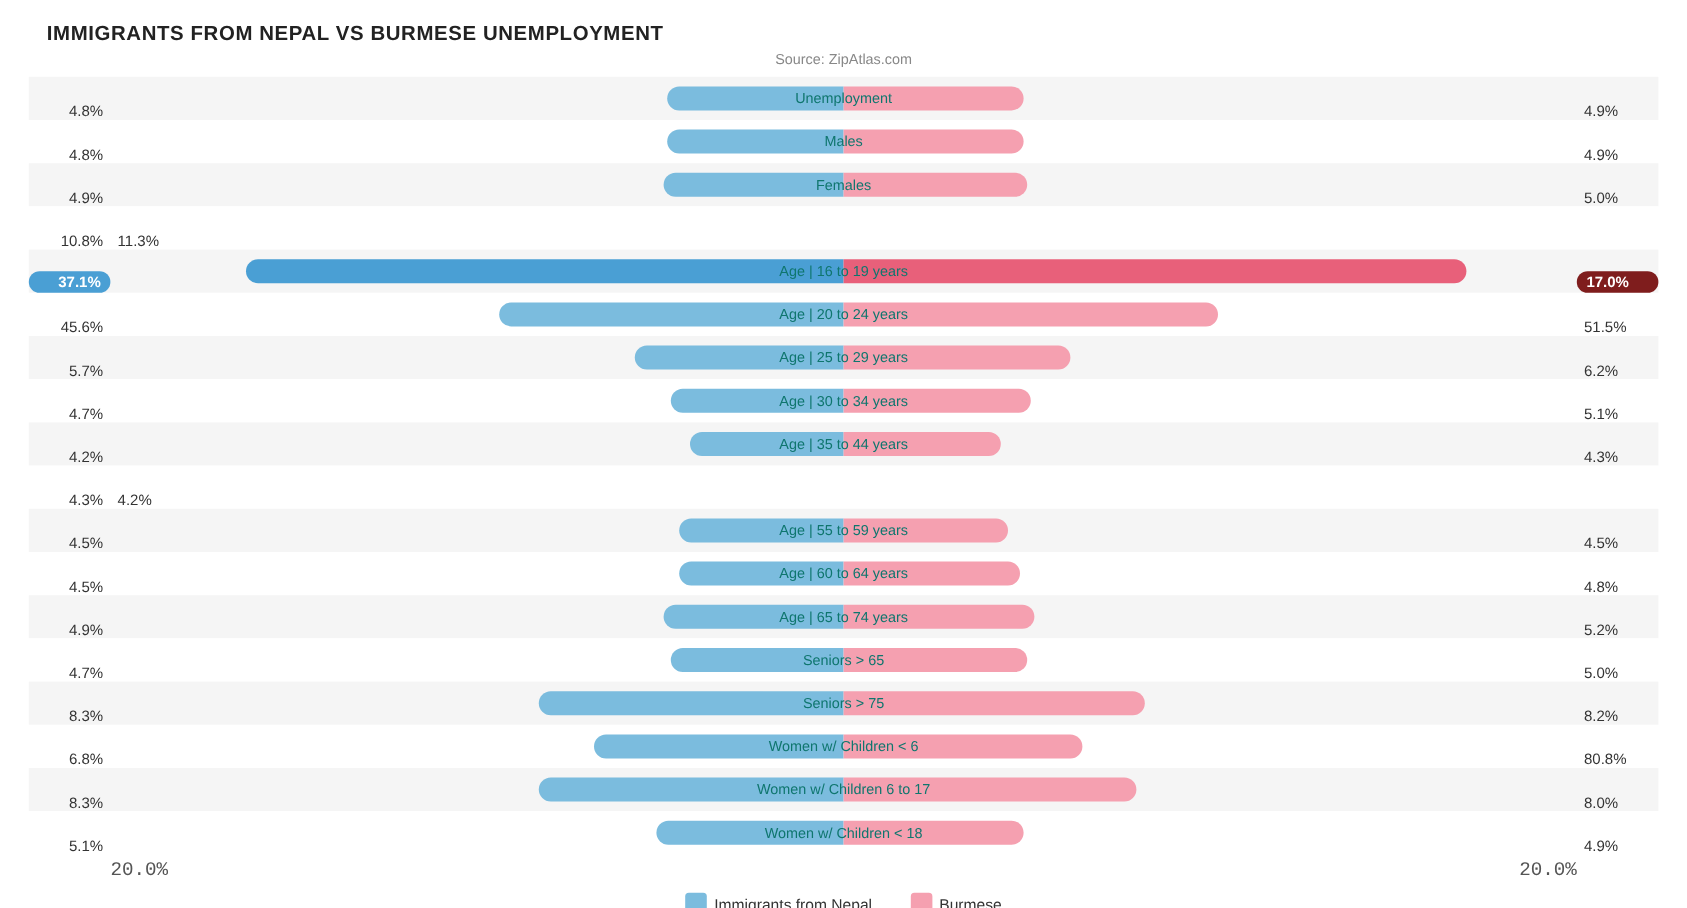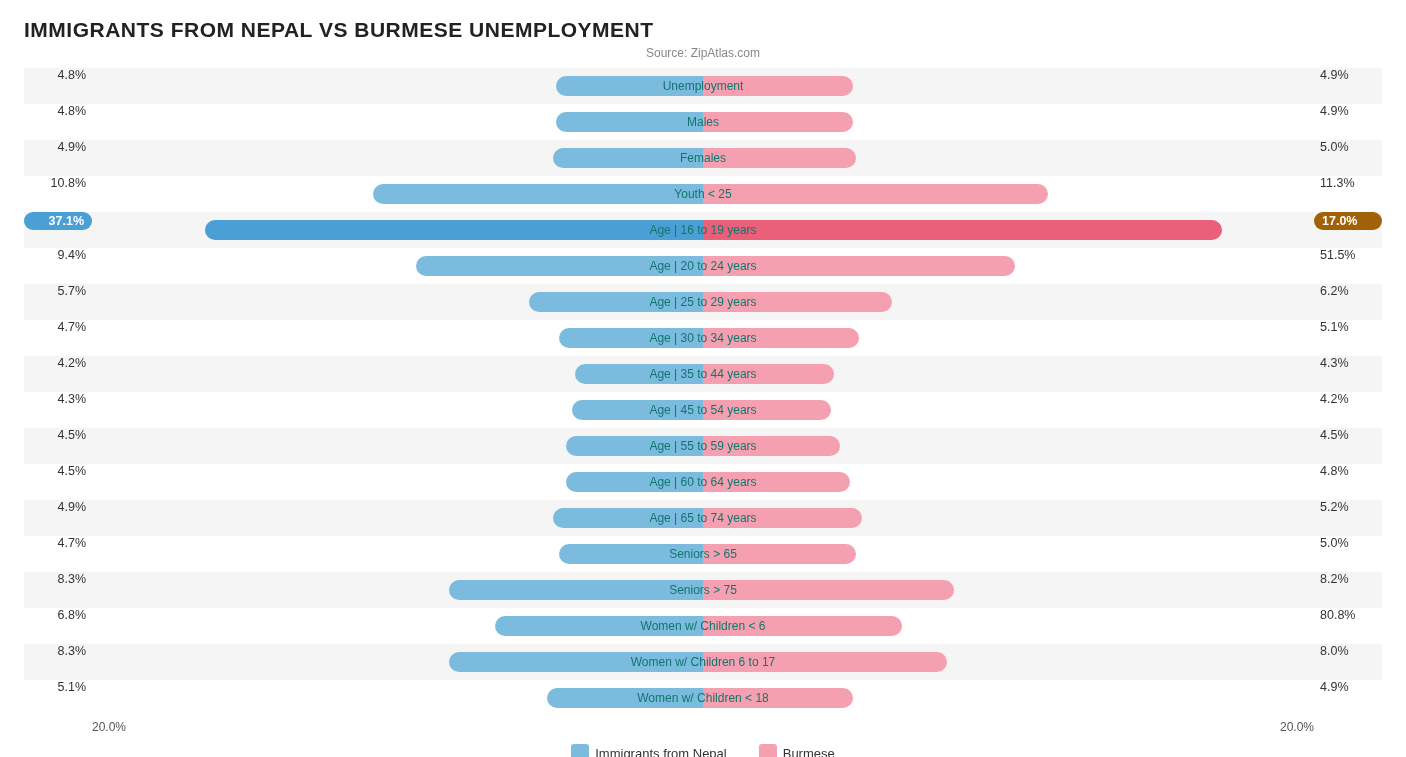--- a/index.html
+++ b/index.html
@@ -8,40 +8,41 @@
       background: #fff;
       width: 1406px;
       min-height: 757px;
     }
     .chart-container {
       width: 1406px;
       padding: 18px 24px 18px 24px;
       background: #fff;
     }
     .chart-title {
-      font-size: 21px;
+      font-size: 17px;
       font-weight: bold;
       color: #222;
       text-transform: uppercase;
       letter-spacing: 0.5px;
       margin-bottom: 4px;
+      margin-left: 15px;
     }
     .source-line {
       text-align: center;
       font-size: 12px;
       color: #888;
       margin-bottom: 8px;
     }
     .chart-area {
       width: 100%;
       position: relative;
     }
     .row {
       display: flex;
-      align-items: flex-start;
+      align-items: flex-end;
       height: 36px;
       margin-bottom: 0px;
     }
     .row:nth-child(odd) {
       background: #f5f5f5;
     }
     .row:nth-child(even) {
       background: #fff;
     }
     .left-val {
@@ -121,21 +122,21 @@
     }
     .row-highlight .left-val {
       background: #4a9fd4;
       color: #fff;
       border-radius: 12px;
       padding: 2px 8px;
       font-weight: bold;
       font-size: 12.5px;
     }
     .row-highlight .right-val {
-      background: #a16207;
+      background: #7f1d1d;
       color: #fff;
       border-radius: 12px;
       padding: 2px 8px;
       font-weight: bold;
       font-size: 12.5px;
     }
     .legend {
       display: flex;
       justify-content: center;
       align-items: center;
@@ -154,23 +155,24 @@
       width: 18px;
       height: 18px;
       border-radius: 3px;
       display: inline-block;
     }
     .axis-labels {
       display: flex;
       margin-left: 68px;
       margin-right: 68px;
       justify-content: space-between;
-      font-size: 12px;
+      font-size: 16px;
       color: #555;
       margin-top: 4px;
+      font-family: Liberation Mono, monospace;
     }
   </style>
 </head>
 <body>
 
 <div class="chart-container">
   <div class="chart-title">IMMIGRANTS FROM NEPAL VS BURMESE UNEMPLOYMENT</div>
   <div class="source-line">Source: ZipAtlas.com</div>
   <div class="chart-area" id="chart-area">
       <div class="row">
@@ -213,50 +215,39 @@
             <div class="right-bar-container">
               <span class="bar-pink" style="width: 25%;"></span>
             </div>
             <span class="label-center">Females</span>
           </div>
         </div>
         <div class="right-val">5.0%</div>
       </div>
       <div class="row">
         <div class="left-val">10.8%</div>
-        <div class="bar-area">
-          <div class="bars-wrapper">
-            <div class="left-bar-container">
-              <span class="bar-blue" style="width: 54%;"></span>
-            </div>
-            <div class="right-bar-container">
-              <span class="bar-pink" style="width: 56.5%;"></span>
-            </div>
-            <span class="label-center">Youth &lt; 25</span>
-          </div>
-        </div>
         <div class="right-val">11.3%</div>
       </div>
       <div class="row row-highlight">
         <div class="left-val">37.1%</div>
         <div class="bar-area">
           <div class="bars-wrapper">
             <div class="left-bar-container">
               <span class="bar-blue" style="width: 81.5%;"></span>
             </div>
             <div class="right-bar-container">
               <span class="bar-pink" style="width: 85%;"></span>
             </div>
             <span class="label-center">Age | 16 to 19 years</span>
           </div>
         </div>
         <div class="right-val">17.0%</div>
       </div>
       <div class="row">
-        <div class="left-val">9.4%</div>
+        <div class="left-val">45.6%</div>
         <div class="bar-area">
           <div class="bars-wrapper">
             <div class="left-bar-container">
               <span class="bar-blue" style="width: 47%;"></span>
             </div>
             <div class="right-bar-container">
               <span class="bar-pink" style="width: 51%;"></span>
             </div>
             <span class="label-center">Age | 20 to 24 years</span>
           </div>
@@ -303,31 +294,20 @@
             <div class="right-bar-container">
               <span class="bar-pink" style="width: 21.5%;"></span>
             </div>
             <span class="label-center">Age | 35 to 44 years</span>
           </div>
         </div>
         <div class="right-val">4.3%</div>
       </div>
       <div class="row">
         <div class="left-val">4.3%</div>
-        <div class="bar-area">
-          <div class="bars-wrapper">
-            <div class="left-bar-container">
-              <span class="bar-blue" style="width: 21.5%;"></span>
-            </div>
-            <div class="right-bar-container">
-              <span class="bar-pink" style="width: 21%;"></span>
-            </div>
-            <span class="label-center">Age | 45 to 54 years</span>
-          </div>
-        </div>
         <div class="right-val">4.2%</div>
       </div>
       <div class="row">
         <div class="left-val">4.5%</div>
         <div class="bar-area">
           <div class="bars-wrapper">
             <div class="left-bar-container">
               <span class="bar-blue" style="width: 22.5%;"></span>
             </div>
             <div class="right-bar-container">

